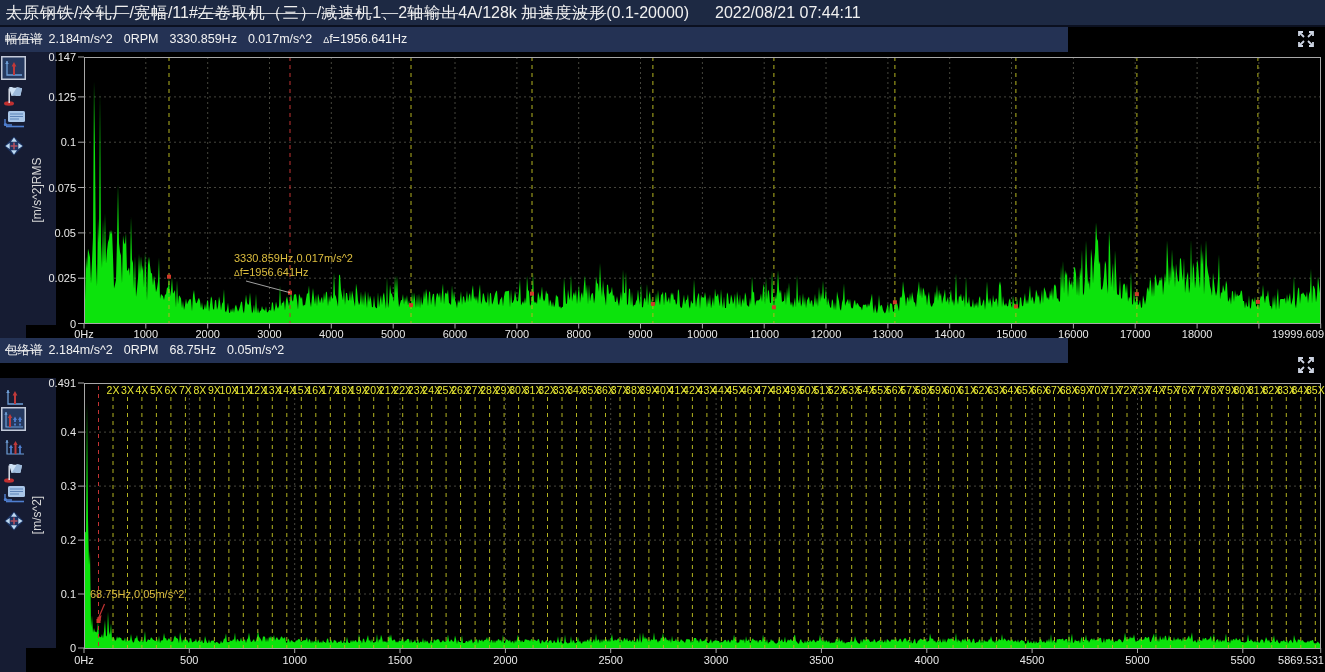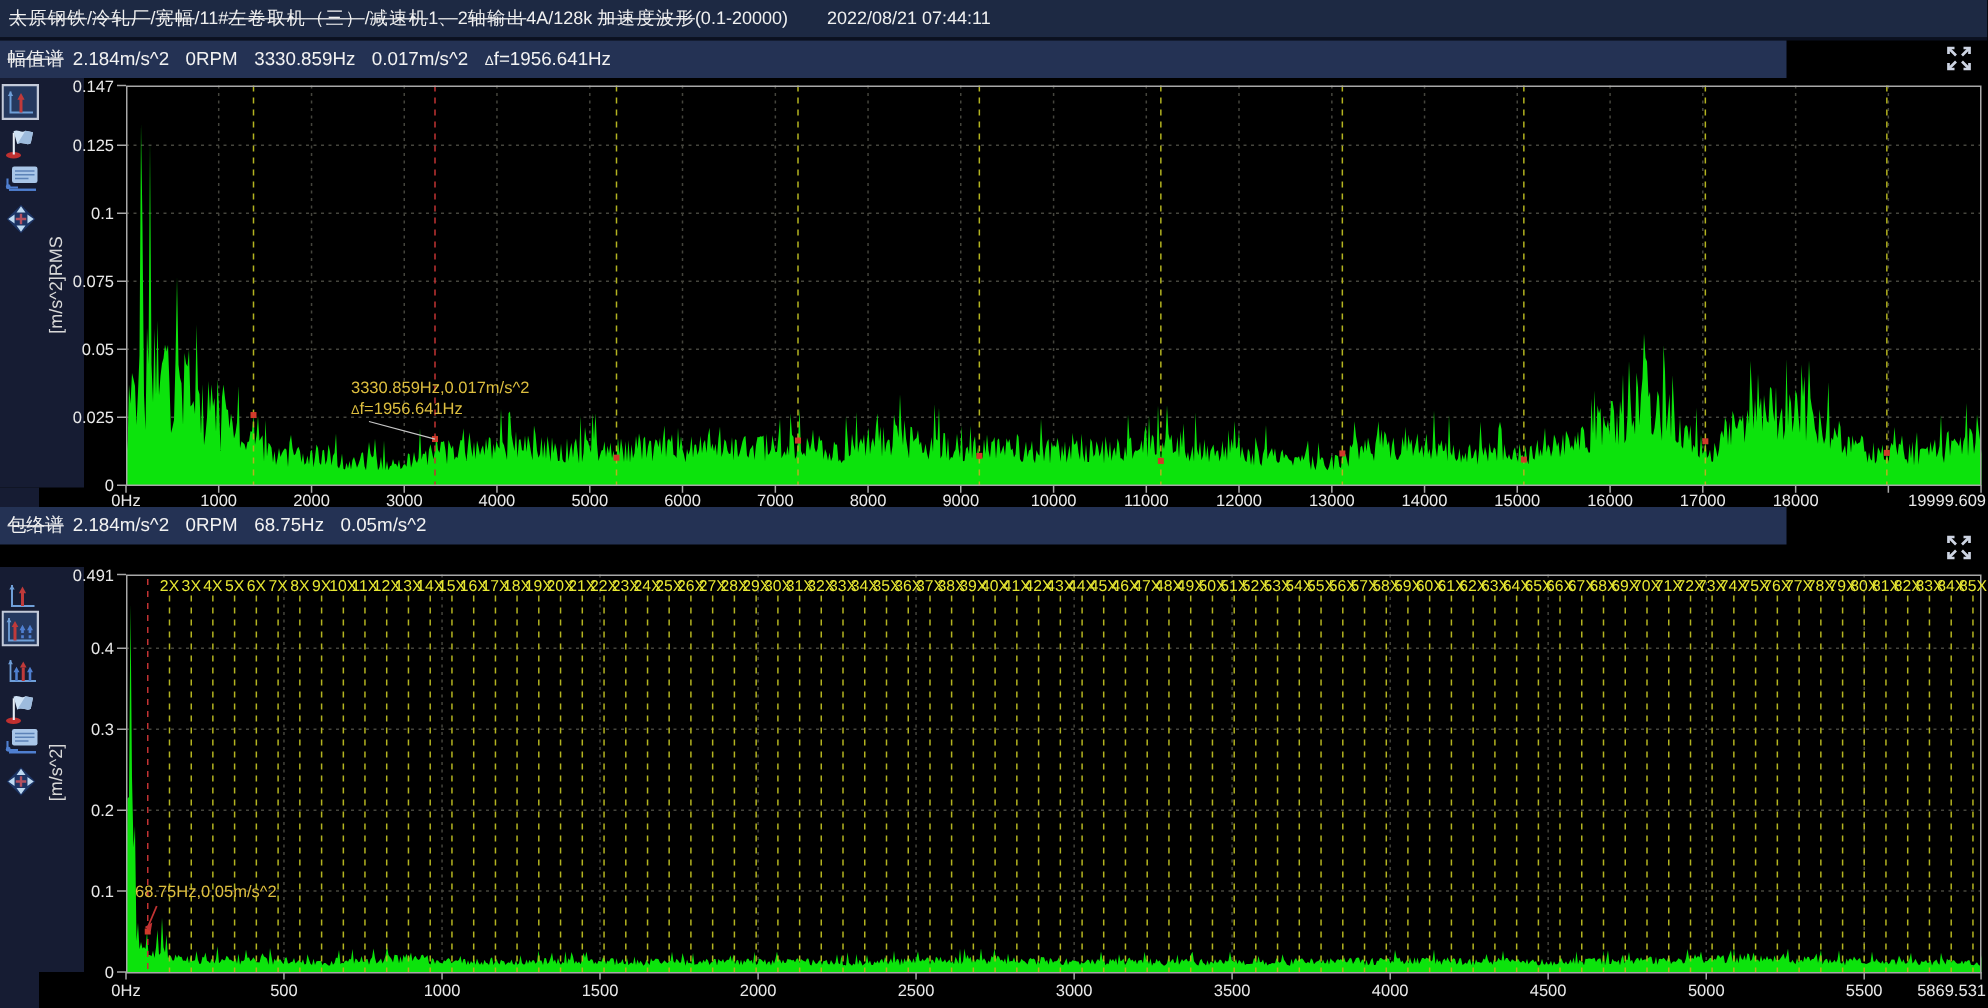--- a/index.html
+++ b/index.html
@@ -1,16 +1,16 @@
 <!DOCTYPE html>
 <html><head><meta charset="utf-8"><style>
 *{margin:0;padding:0;box-sizing:border-box}
 body{width:1325px;height:672px;background:#000;font-family:"Liberation Sans",sans-serif;overflow:hidden;position:relative}
-.titlebar{position:absolute;left:0;top:0;width:1325px;height:25px;background:#1d2943;color:#f0f0f0;font-size:12px;line-height:25px;white-space:nowrap}
-.hdr{position:absolute;left:0;width:1191px;height:25px;background:#243254;color:#f2f2f2;font-size:12.5px;line-height:25px;white-space:nowrap}
+.titlebar{position:absolute;left:0;top:0;width:1325px;height:25px;background:#1d2943;color:#f0f0f0;font-size:16px;line-height:25px;white-space:nowrap}
+.hdr{position:absolute;left:0;width:1068px;height:25px;background:#243254;color:#f2f2f2;font-size:12.5px;line-height:25px;white-space:nowrap}
 .hdr span.it{margin-right:11px}
 .cjk{text-decoration:line-through;text-decoration-thickness:1px;text-decoration-color:rgba(240,240,240,0.85)}
 .titlebar .cjk{letter-spacing:1px}
 .gap{position:absolute;left:0;top:25px;width:1325px;height:2px;background:#0b1020}
 .sb{position:absolute;background:#161c33}
 </style></head><body>
 <div class="titlebar"><span style="margin-left:6px"><span class="cjk">太原钢铁</span>/<span class="cjk">冷轧厂</span>/<span class="cjk">宽幅</span>/11#<span class="cjk">左卷取机（三）</span>/<span class="cjk">减速机</span>1<span class="cjk">、</span>2<span class="cjk">轴输出</span>4A/128k <span class="cjk">加速度波形</span>(0.1-20000)<span style="margin-left:26px">2022/08/21 07:44:11</span></span></div>
 <div class="gap"></div>
 <div class="hdr" style="top:27px"><span style="margin-left:5px;margin-right:6px" class="it"><span class="cjk">幅值谱</span></span><span class="it">2.184m/s^2</span><span class="it">0RPM</span><span class="it">3330.859Hz</span><span class="it">0.017m/s^2</span><span class="it"><span style="font-size:9px">Δ</span>f=1956.641Hz</span></div>
 <svg style="position:absolute;left:1296px;top:29px" width="20" height="20">

